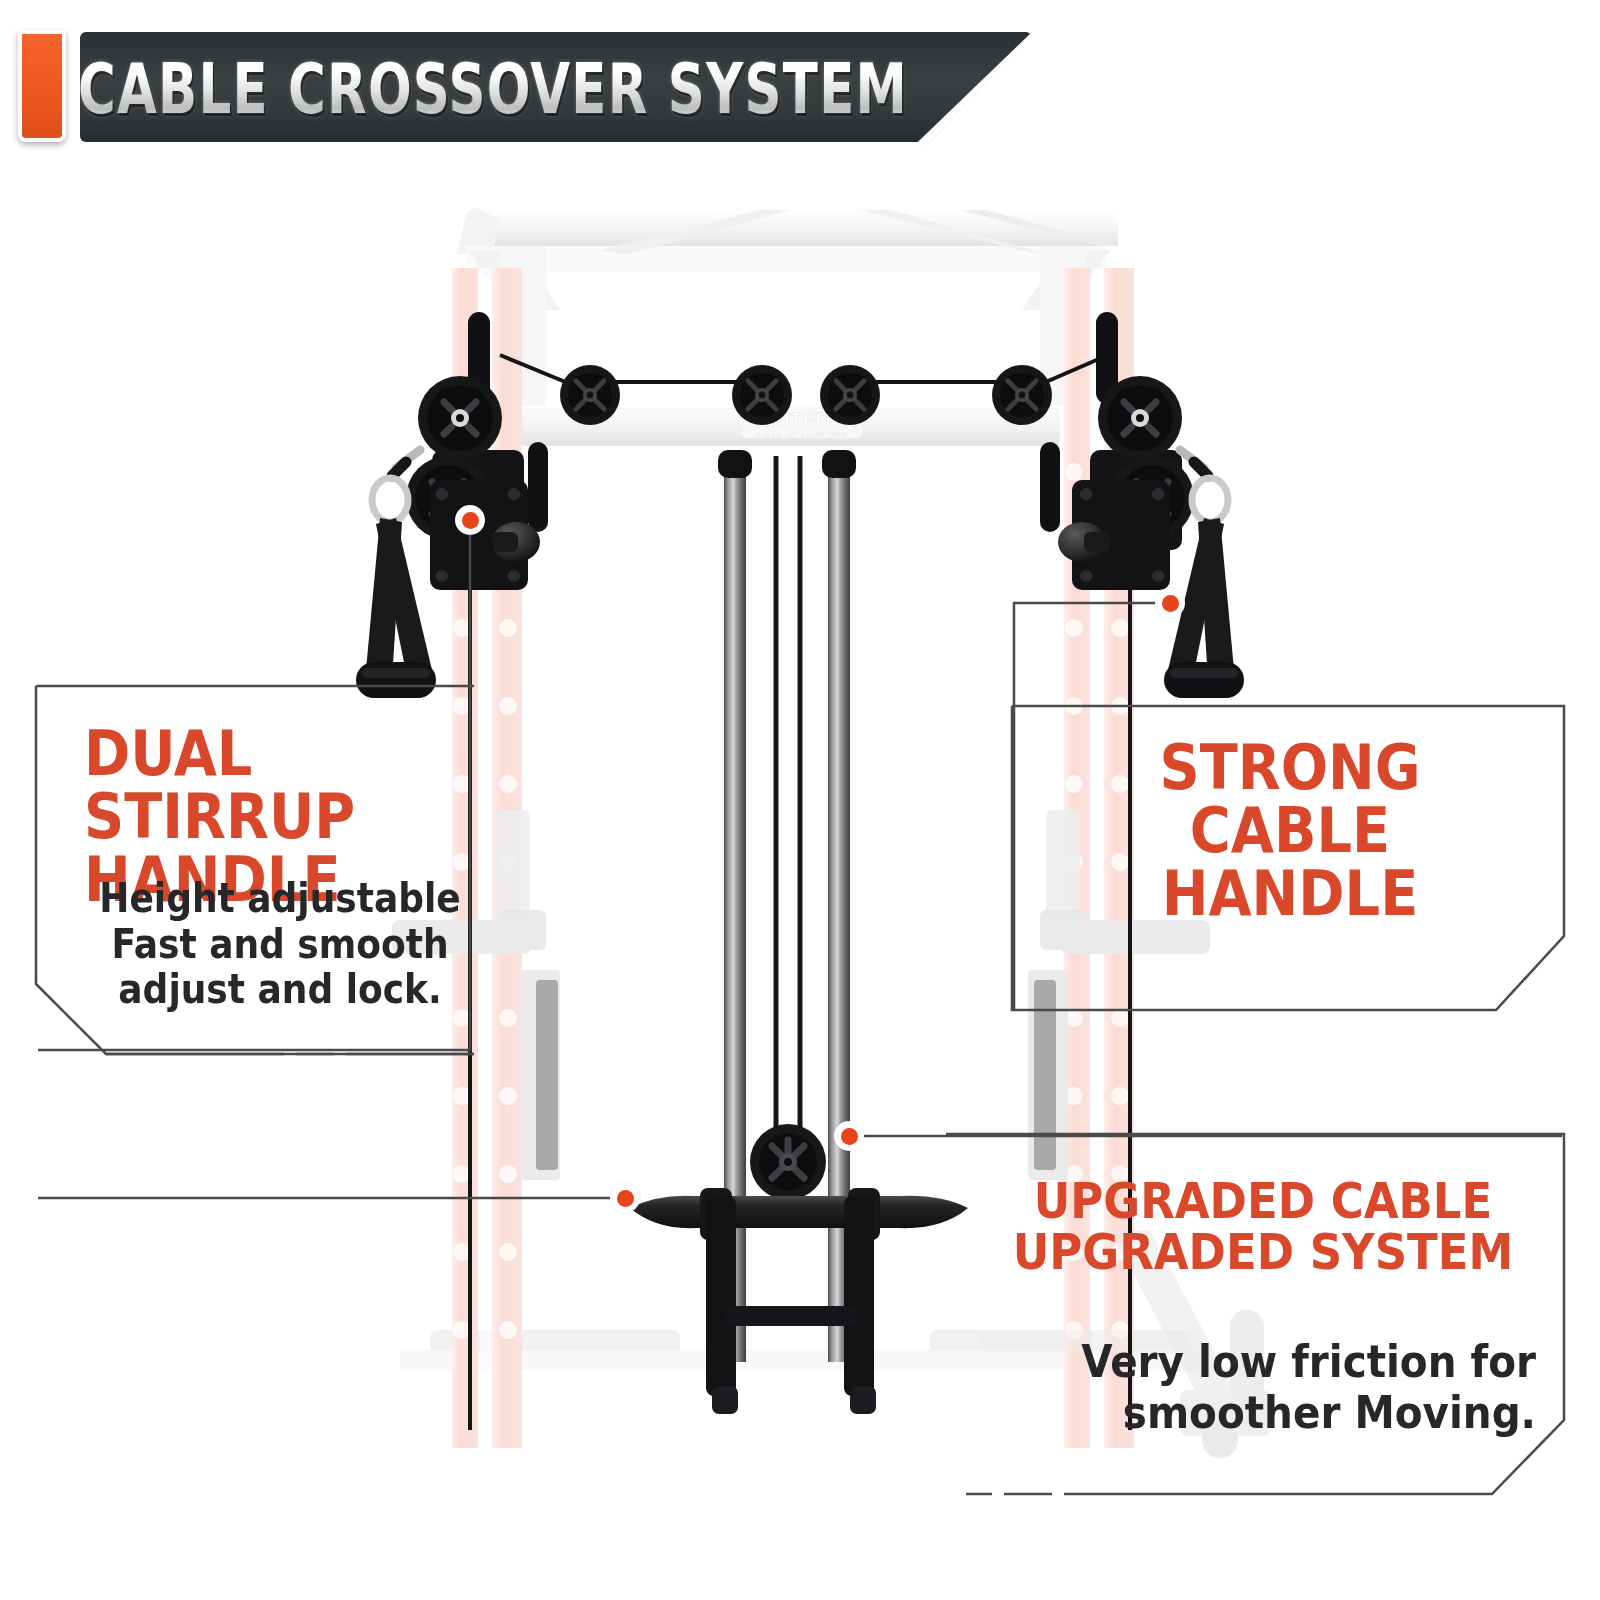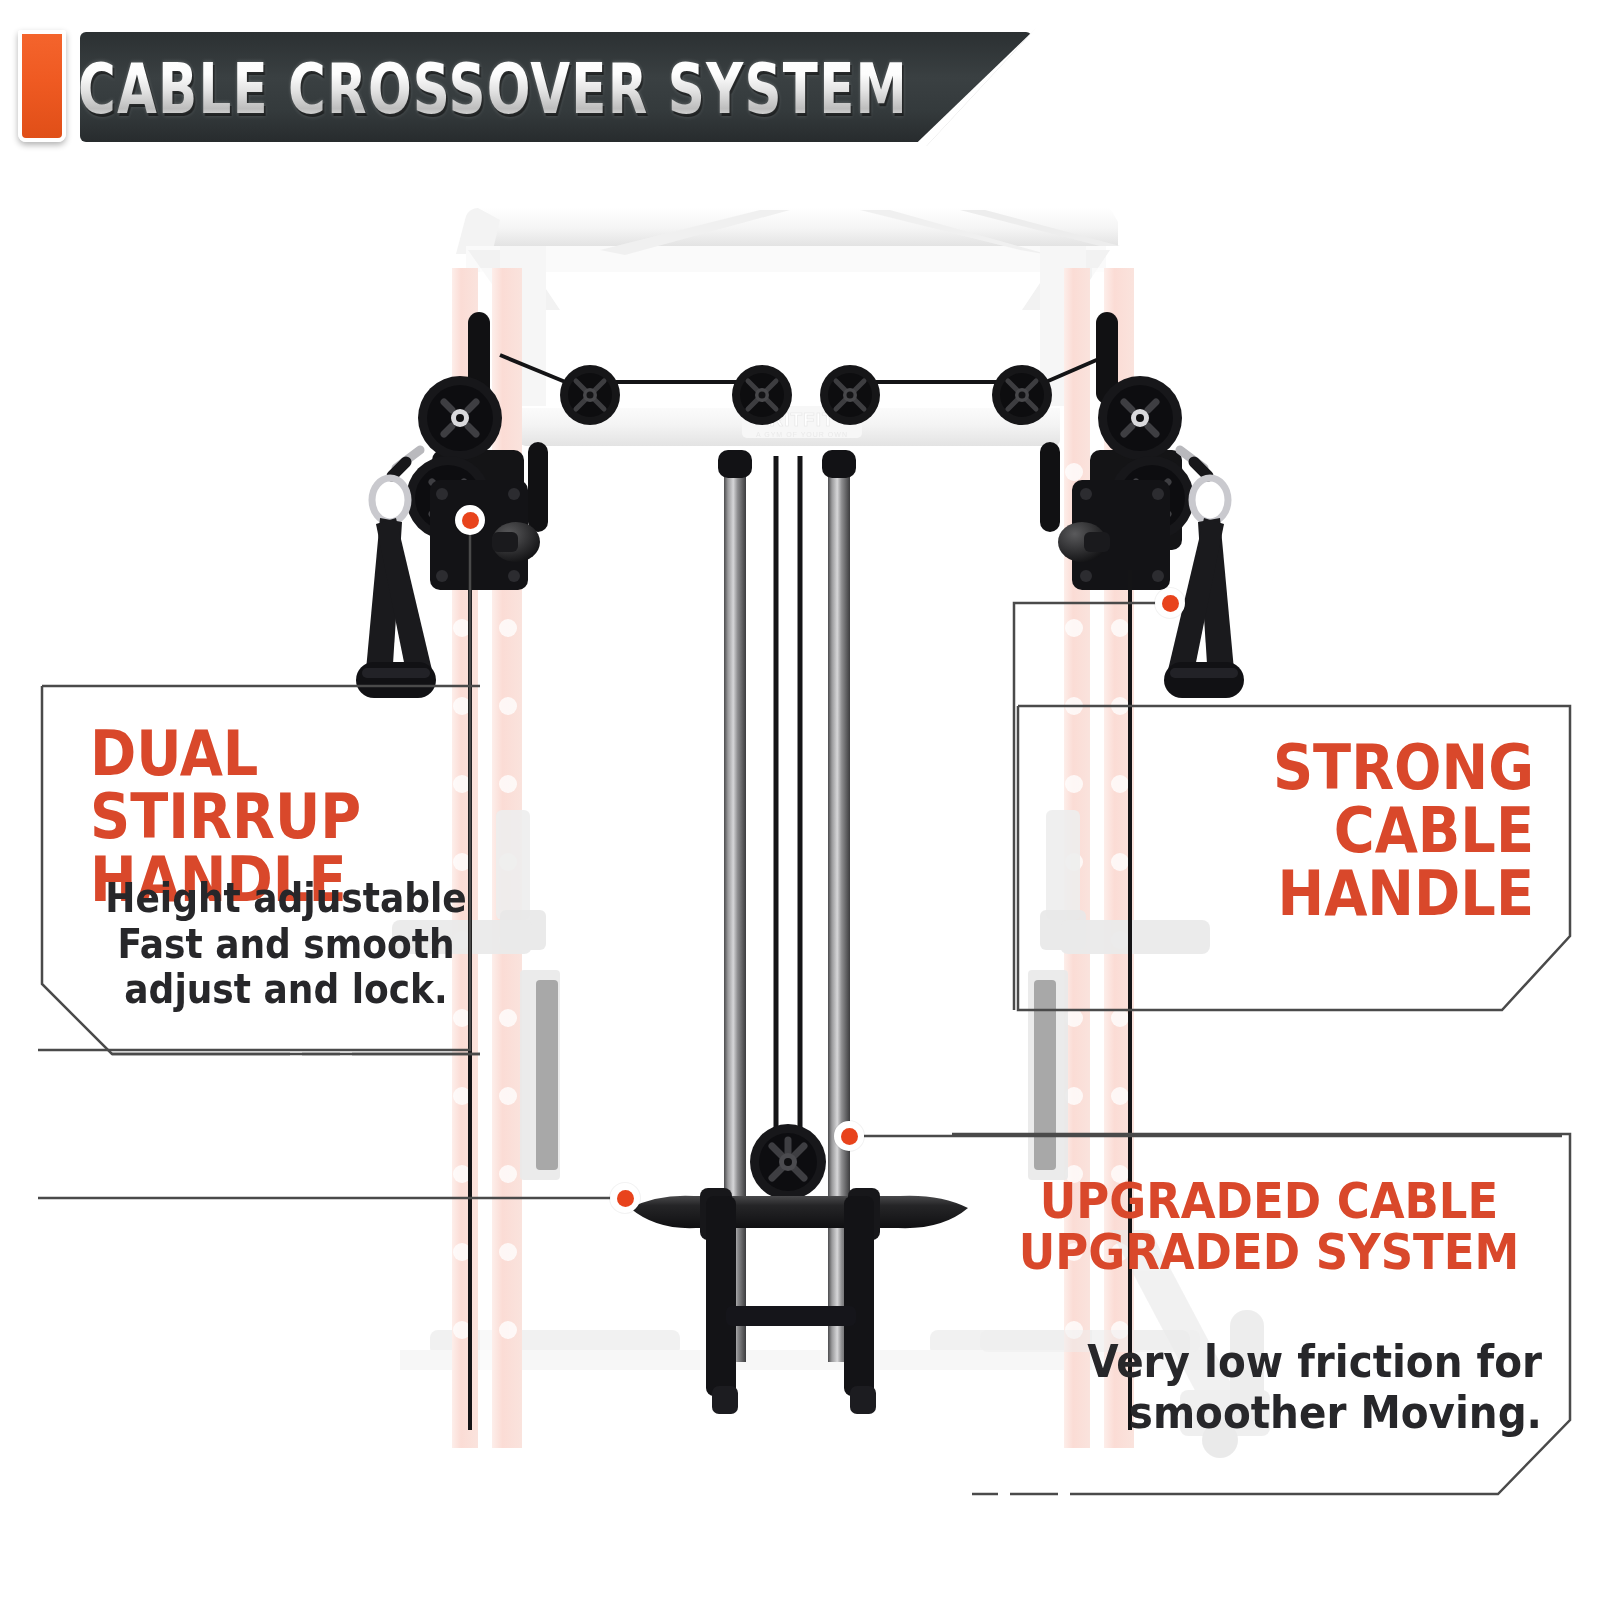--- a/index.html
+++ b/index.html
@@ -52,21 +52,21 @@
     background:linear-gradient(180deg,#ffffff 0%,#fdfdfd 32%,#e3e3e3 52%,#bdbdbd 74%,#f2f2f2 92%,#ffffff 100%);
     -webkit-background-clip:text;background-clip:text;
     color:transparent;-webkit-text-fill-color:transparent;
     filter:drop-shadow(2px 3px 0 rgba(0,0,0,.55)) drop-shadow(0 0 2px rgba(255,255,255,.25));
   }
 
   
   #product{position:absolute;left:0;top:150px;width:1600px;height:1450px;}
 
   
-  .callout{position:absolute;box-sizing:border-box;margin-left:6px;}
+  .callout{position:absolute;box-sizing:border-box;}
   .callout-head{
     position:absolute;
     font-family:"Liberation Sans Narrow","DejaVu Sans Condensed","Liberation Sans", sans-serif;
     font-weight:bold;
     color:#d9482b;
     line-height:1.02;
     letter-spacing:0px;
   }
   .callout-body{
     position:absolute;
@@ -453,21 +453,21 @@
 
   <svg class="leader" style="left:0;top:0;width:1600px;height:1600px;">
     <polyline points="1178,603 1014,603 1014,1010" fill="none" stroke="#4a4a4a" stroke-width="2.5"></polyline>
   </svg>
   <div class="dot" style="left:1155px;top:588px;"></div>
 
   <div class="callout" style="left:1012px;top:706px;width:552px;height:304px;">
     <svg style="position:absolute;left:-2px;top:-2px;width:556px;height:308px;overflow:visible;">
       <path d="M2,2 L554,2 L554,232 L486,306 L2,306 L2,2" fill="none" stroke="#4a4a4a" stroke-width="2.5"></path>
     </svg>
-    <div class="callout-head" style="left:40px;top:30px;width:476px;font-size:62px;text-align:right;">
+    <div class="callout-head" style="left:40px;top:30px;width:476px;font-size:62px;text-align:center;">
       <span>STRONG CABLE</span><br>
       <span>HANDLE</span>
     </div>
   </div>
 
   <svg class="leader" style="left:0;top:0;width:1600px;height:1600px;">
     <polyline points="625,1198 38,1198" fill="none" stroke="#4a4a4a" stroke-width="2.5"></polyline>
   </svg>
   <div class="dot" style="left:610px;top:1183px;"></div>
 

